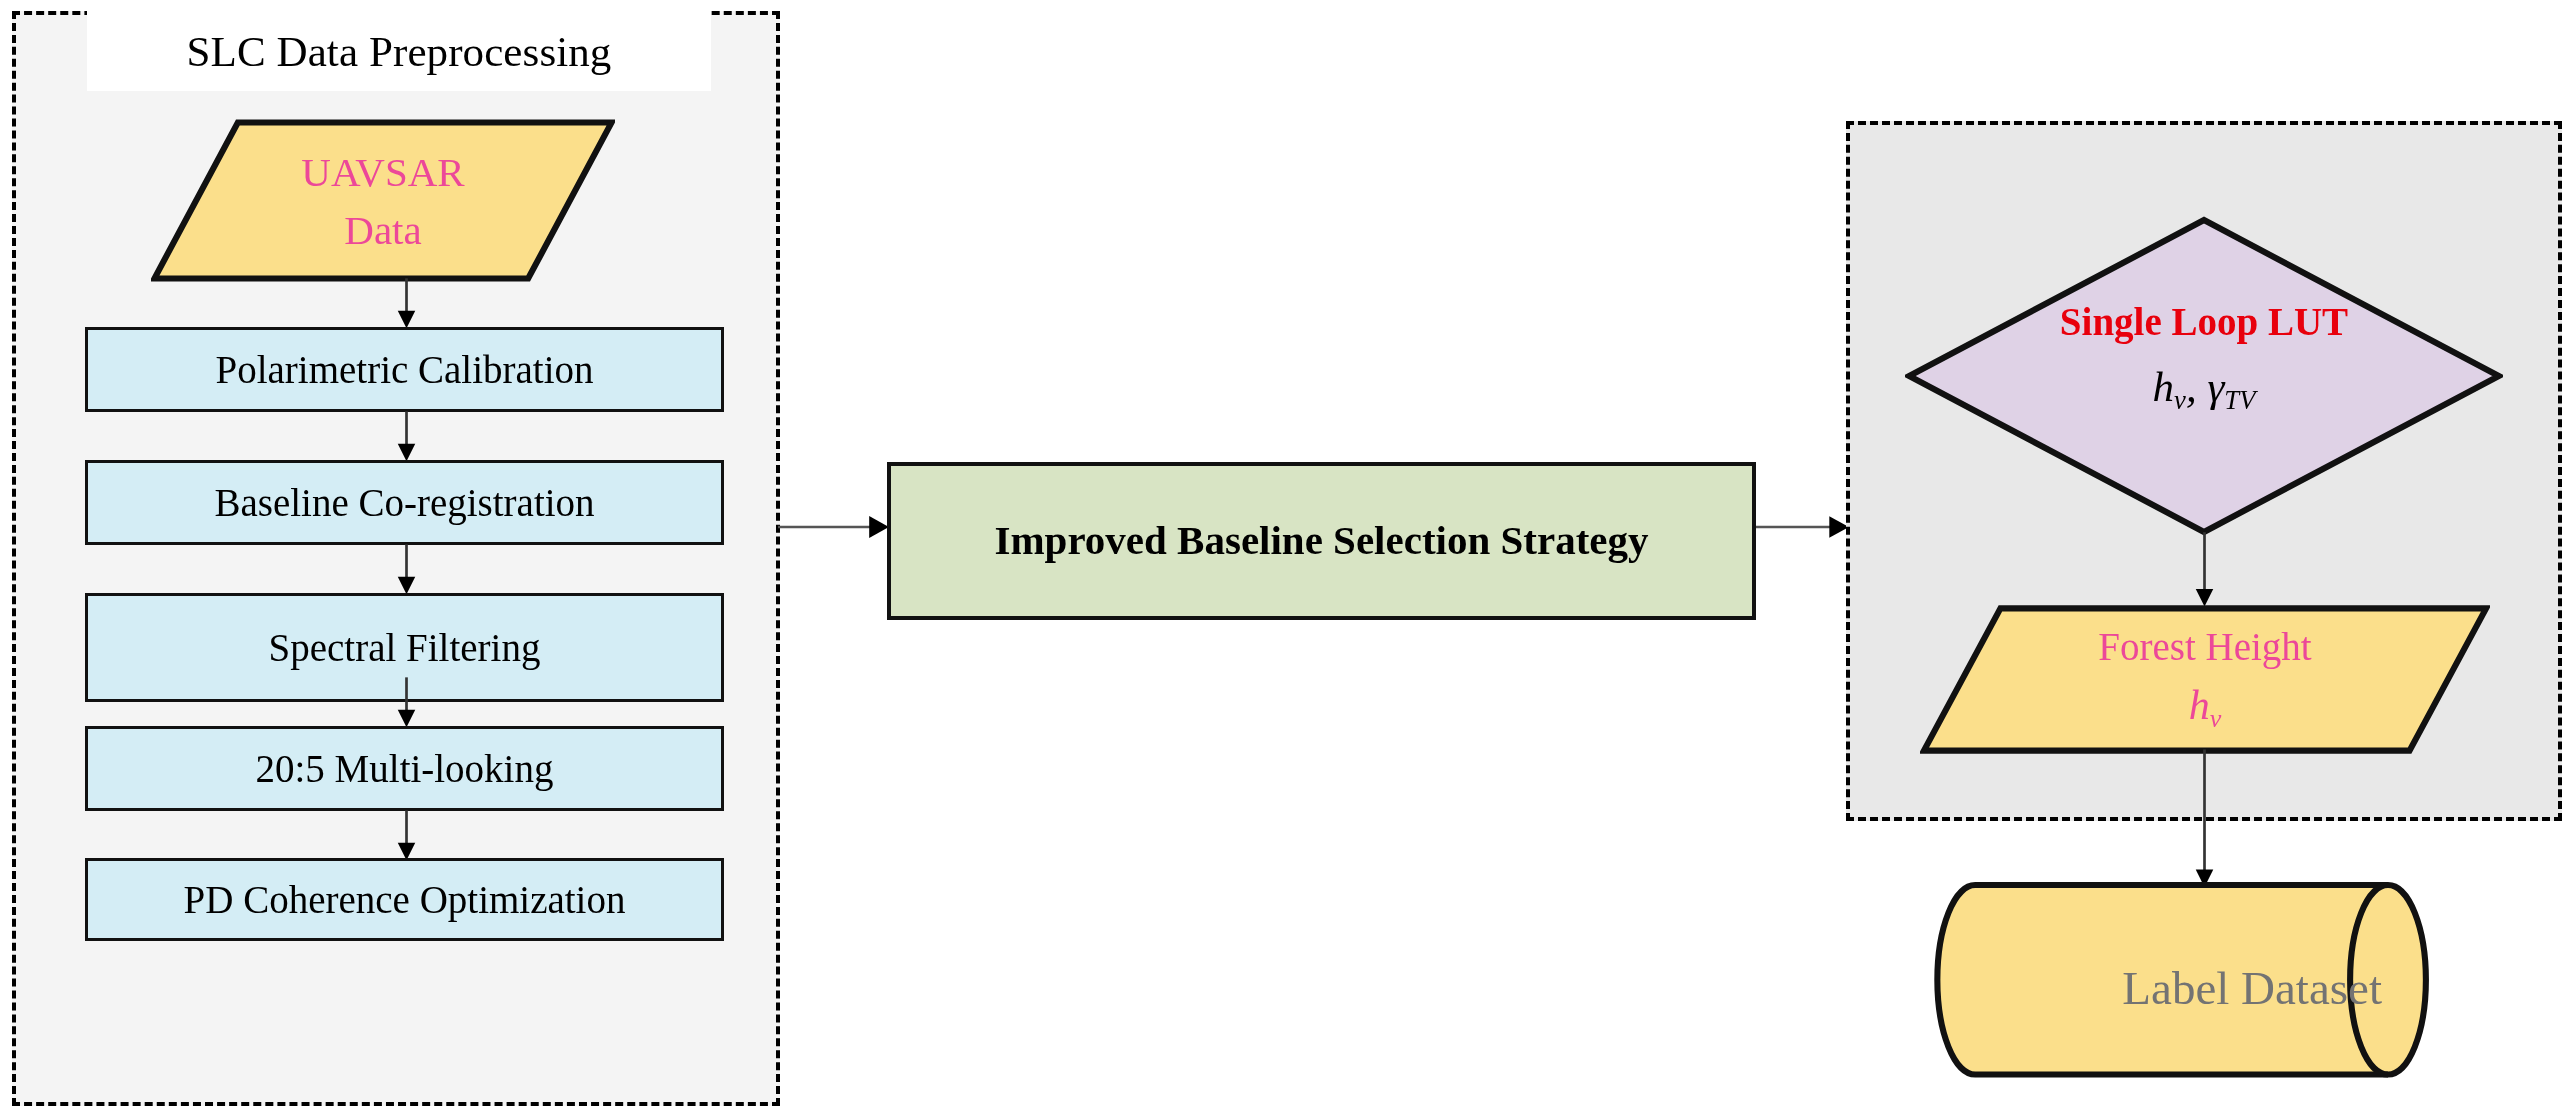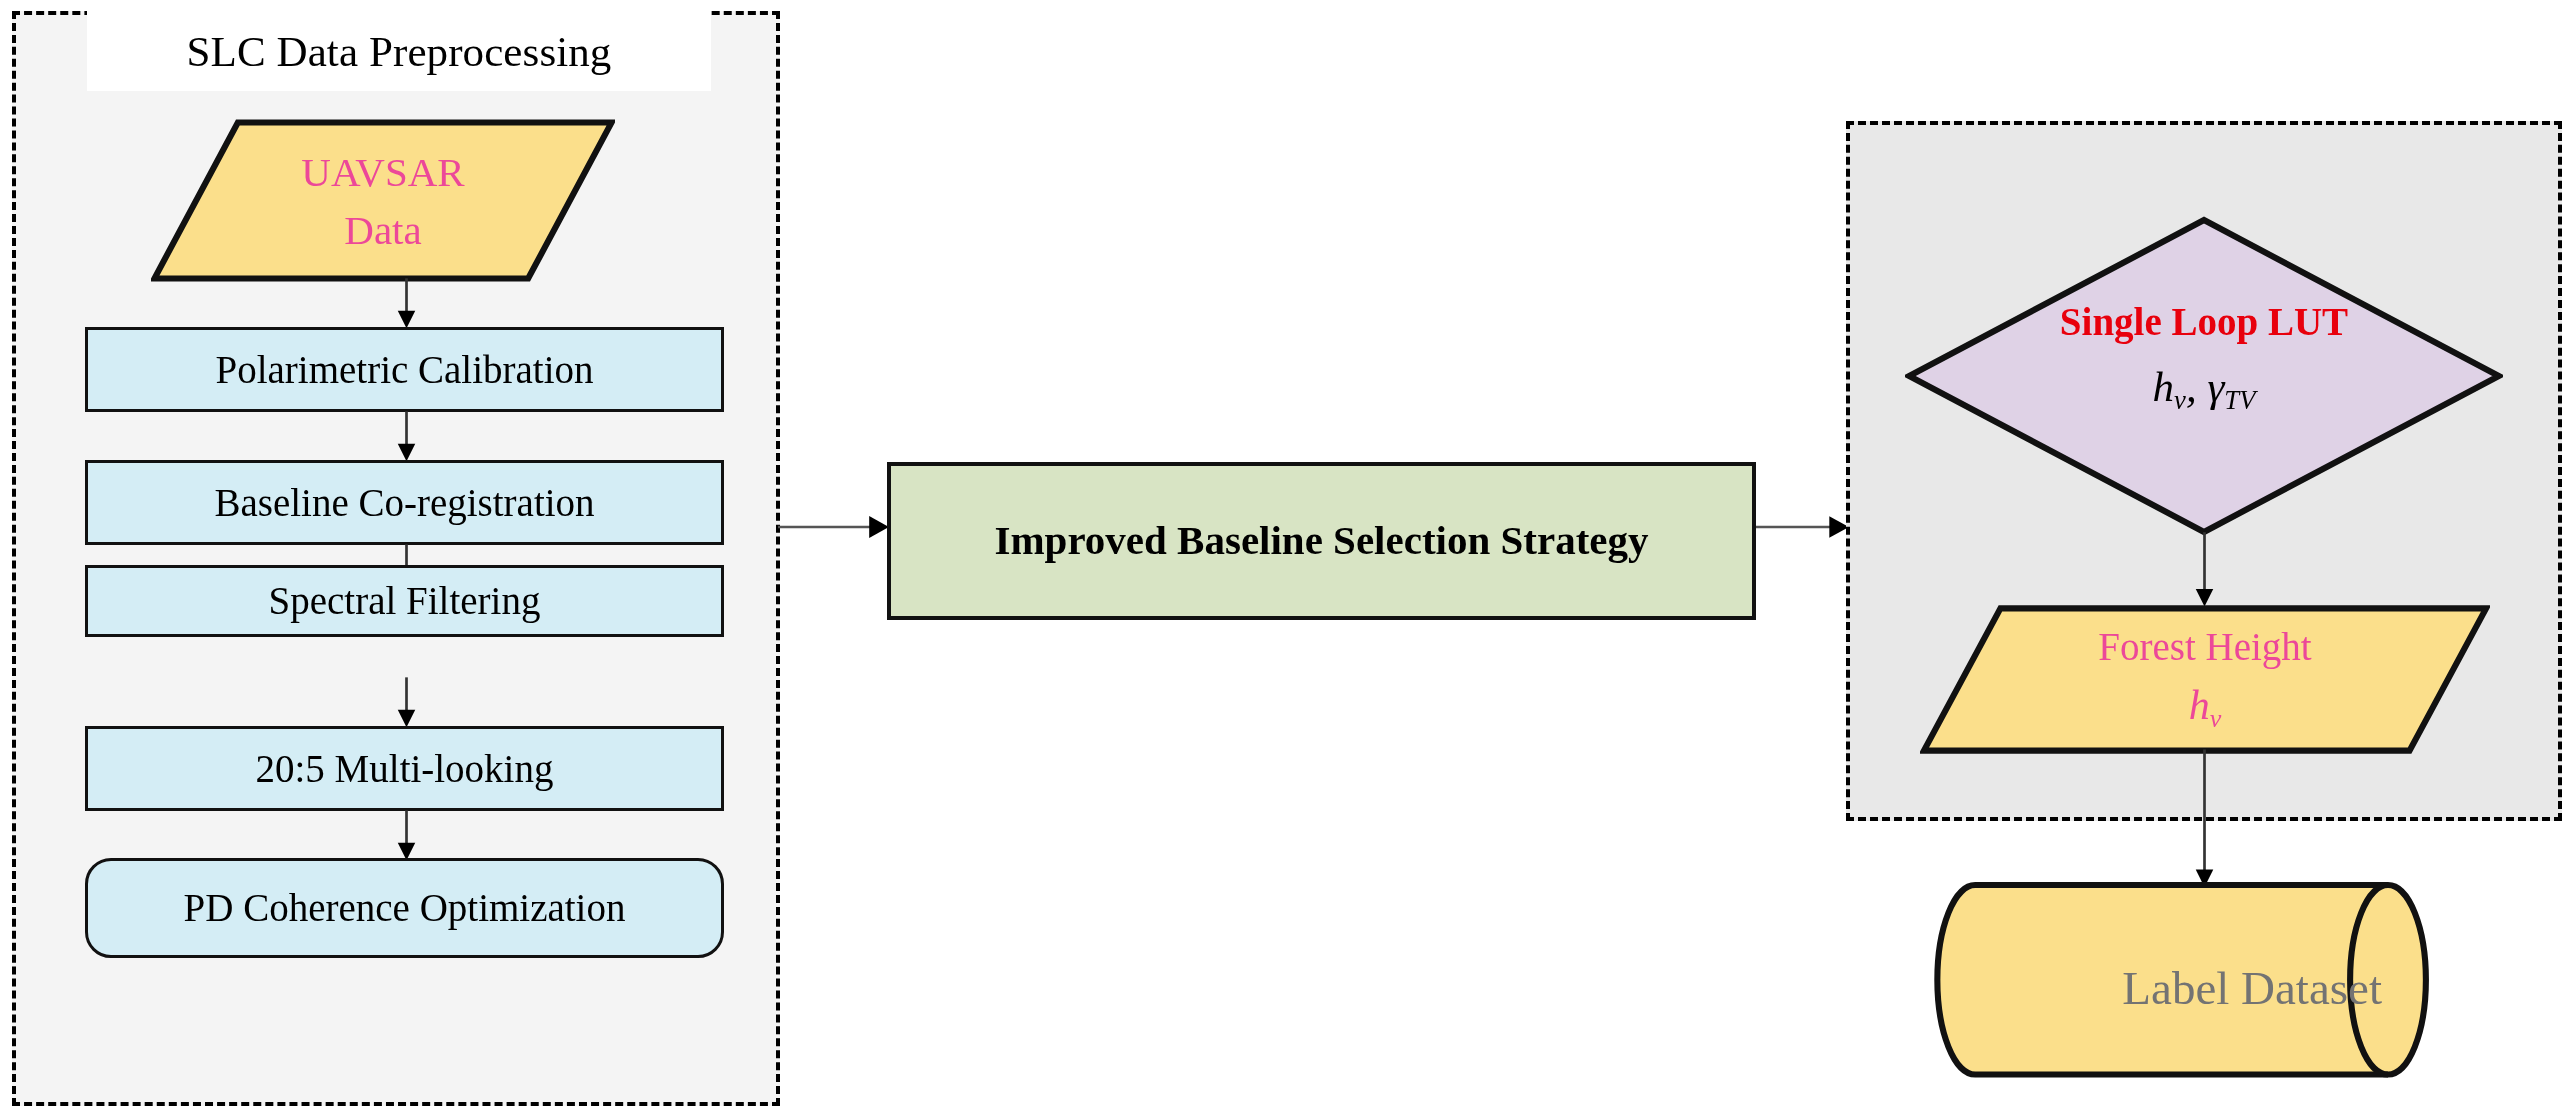--- a/index.html
+++ b/index.html
@@ -204,21 +204,21 @@
     <span class="node-label">Baseline Co-registration</span>
   </div>
 
   <div class="connector" style="left:393px; top:544px; width:27px; height:52px;">
     <svg width="27" height="52" viewBox="0 0 40 76">
       <line x1="20" y1="0" x2="20" y2="52" stroke="#333333" stroke-width="4"></line>
       <polygon points="7,48 33,48 20,74" fill="#000000"></polygon>
     </svg>
   </div>
 
-  <div class="proc-box" style="left:85px; top:565px; width:639px; height:72px;">
+  <div class="proc-box" style="left:85px; top:593px; width:639px; height:109px;">
     <span class="node-label">Spectral Filtering</span>
   </div>
 
   <div class="connector" style="left:393px; top:677px; width:27px; height:52px;">
     <svg width="27" height="52" viewBox="0 0 40 76">
       <line x1="20" y1="0" x2="20" y2="52" stroke="#333333" stroke-width="4"></line>
       <polygon points="7,48 33,48 20,74" fill="#000000"></polygon>
     </svg>
   </div>
 
@@ -226,21 +226,21 @@
     <span class="node-label">20:5 Multi-looking</span>
   </div>
 
   <div class="connector" style="left:393px; top:810px; width:27px; height:52px;">
     <svg width="27" height="52" viewBox="0 0 40 76">
       <line x1="20" y1="0" x2="20" y2="52" stroke="#333333" stroke-width="4"></line>
       <polygon points="7,48 33,48 20,74" fill="#000000"></polygon>
     </svg>
   </div>
 
-  <div class="proc-box" style="left:85px; top:858px; width:639px; height:100px;border-radius:26px;">
+  <div class="proc-box" style="left:85px; top:858px; width:639px; height:83px;">
     <span class="node-label">PD Coherence Optimization</span>
   </div>
 
   <div class="panel-title" id="title-preprocessing">SLC Data Preprocessing</div>
 
   <div class="connector" style="left:778px; top:510px; width:113px; height:34px;">
     <svg width="113" height="34" viewBox="0 0 166 50">
       <line x1="0" y1="25" x2="140" y2="25" stroke="#555555" stroke-width="4"></line>
       <polygon points="134,9 134,41 163,25" fill="#000000"></polygon>
     </svg>

